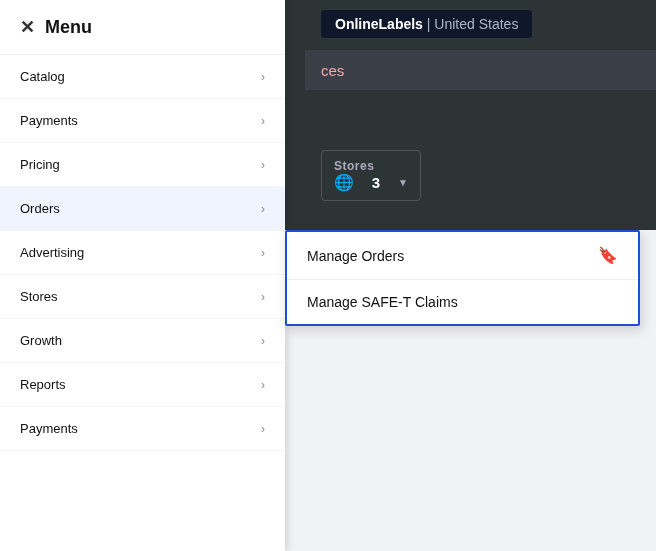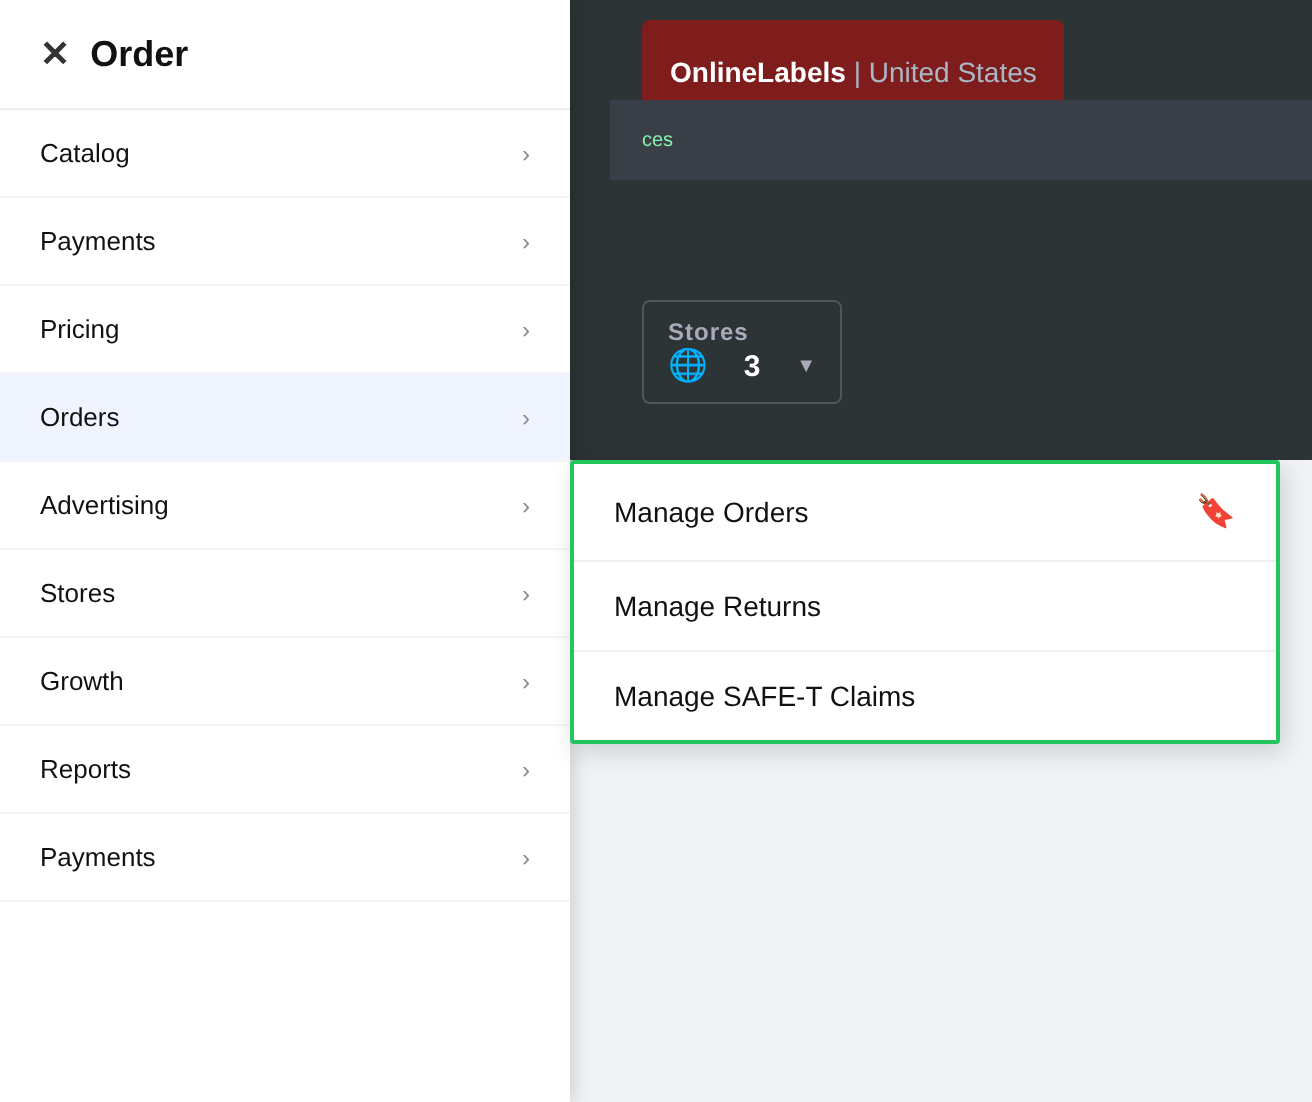--- a/index.html
+++ b/index.html
@@ -32,23 +32,23 @@
       position: absolute;
       top: 10px;
       left: 305px;
       right: 0;
       display: flex;
       align-items: center;
       padding: 0 16px;
     }
 
     .brand-badge {
-      background: #7f1d1d;
+      background: #0f172a;
       color: white;
-      padding: 18px 14px;
+      padding: 6px 14px;
       border-radius: 4px;
       font-size: 14px;
       font-weight: 500;
       white-space: nowrap;
     }
 
     .brand-badge span {
       color: #aab8c5;
       font-weight: 400;
     }
@@ -60,22 +60,22 @@
       left: 305px;
       right: 0;
       height: 40px;
       background: #3a3f47;
       display: flex;
       align-items: center;
       padding: 0 16px;
     }
 
     .secondary-bar-text {
-      color: #86efac;
-      font-size: 10px;
+      color: #fca5a5;
+      font-size: 15px;
       text-align: center;
     }
 
     
     .filter-area {
       position: absolute;
       top: 150px;
       left: 305px;
       right: 0;
       display: flex;
@@ -183,21 +183,21 @@
       color: #888;
     }
 
     
     .submenu-panel {
       position: absolute;
       top: 230px;
       left: 285px;
       width: 355px;
       background: white;
-      border: 2px solid #22c55e;
+      border: 2px solid #1d4ed8;
       border-radius: 2px;
       z-index: 20;
       box-shadow: 2px 4px 12px rgba(0,0,0,0.15);
     }
 
     .submenu-item {
       display: flex;
       align-items: center;
       justify-content: space-between;
       padding: 14px 20px;
@@ -245,21 +245,21 @@
       <span class="globe-icon">🌐</span>
       <span class="stores-count">3</span>
       <span class="chevron-down">▼</span>
     </div>
   </div>
 </div>
 
 <div class="menu-panel">
   <div class="menu-header">
     <span class="menu-close-icon">✕</span>
-    <span class="menu-title">Order</span>
+    <span class="menu-title">Menu</span>
   </div>
 
   <div class="menu-item">
     <span class="menu-item-label">Catalog</span>
     <span class="chevron-right">›</span>
   </div>
 
   <div class="menu-item">
     <span class="menu-item-label">Payments</span>
     <span class="chevron-right">›</span>
@@ -300,18 +300,15 @@
     <span class="chevron-right">›</span>
   </div>
 </div>
 
 <div class="submenu-panel">
   <div class="submenu-item">
     <span class="submenu-item-label">Manage Orders</span>
     <span class="bookmark-icon">🔖</span>
   </div>
   <div class="submenu-item">
-    <span class="submenu-item-label">Manage Returns</span>
-  </div>
-  <div class="submenu-item">
     <span class="submenu-item-label">Manage SAFE-T Claims</span>
   </div>
 </div>
 
 </body></html>

